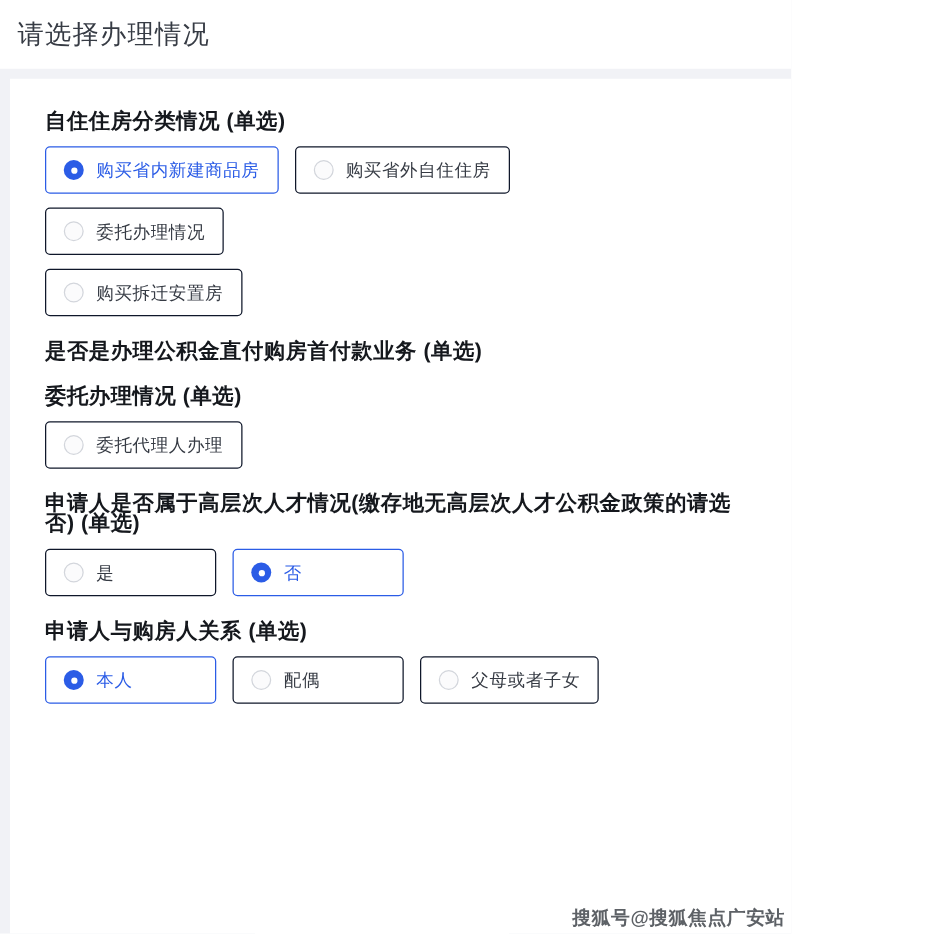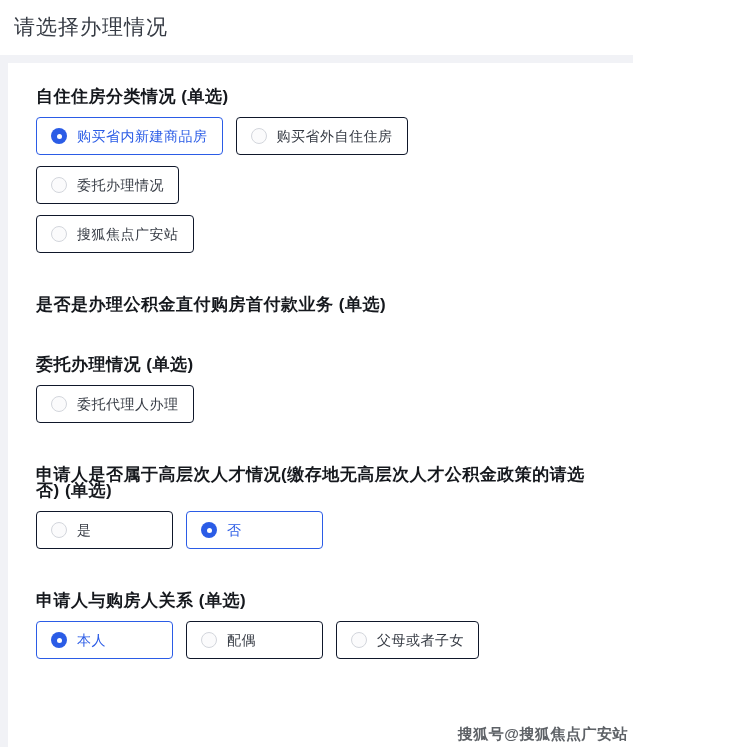--- a/index.html
+++ b/index.html
@@ -30,21 +30,21 @@
     letter-spacing: 1px;
   }
   
   .card {
     position: absolute;
     top: 63px; left: 8px; right: 0; bottom: 0;
     background: #ffffff;
     padding: 26px 28px 24px 28px;
     overflow: hidden;
   }
-  .section { margin-top: 44px; }
+  .section { margin-top: 20px; }
   .section:first-child { margin-top: 0; }
   .section-label {
     font-size: 17px;
     font-weight: 700;
     color: #15181d;
     line-height: 16px;
     margin-bottom: 12px;
     letter-spacing: 0.5px;
   }
   .opt-row {
@@ -160,21 +160,21 @@
           <div class="opt-main">
             <span class="radio off"></span>
             <span class="opt-label">委托办理情况</span>
           </div>
         </div>
       </div>
       <div class="opt-row">
         <div class="opt">
           <div class="opt-main">
             <span class="radio off"></span>
-            <span class="opt-label">搜狐焦点广安站</span>
+            <span class="opt-label">购买拆迁安置房</span>
           </div>
         </div>
       </div>
     </div>
 
     <div class="section">
       <div class="section-label">是否是办理公积金直付购房首付款业务 (单选)</div>
     </div>
 
     <div class="section">

